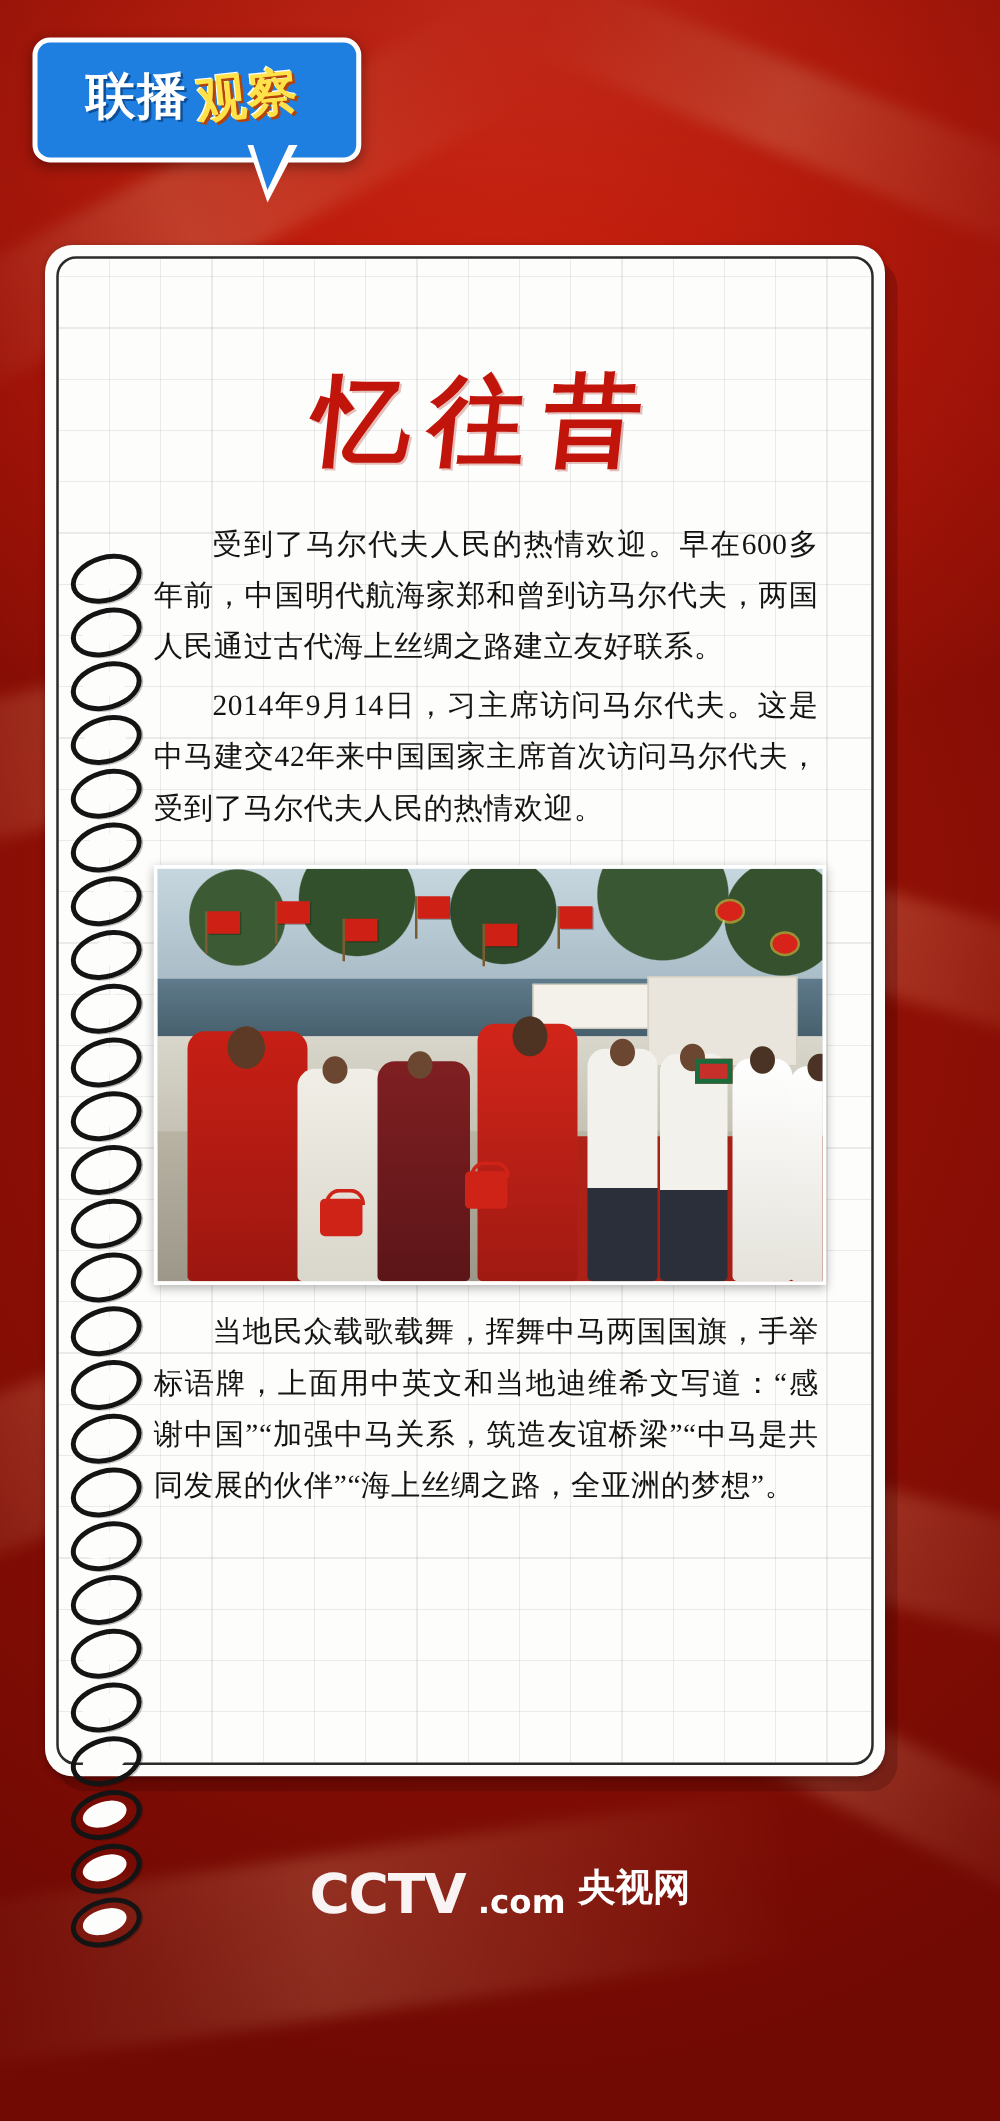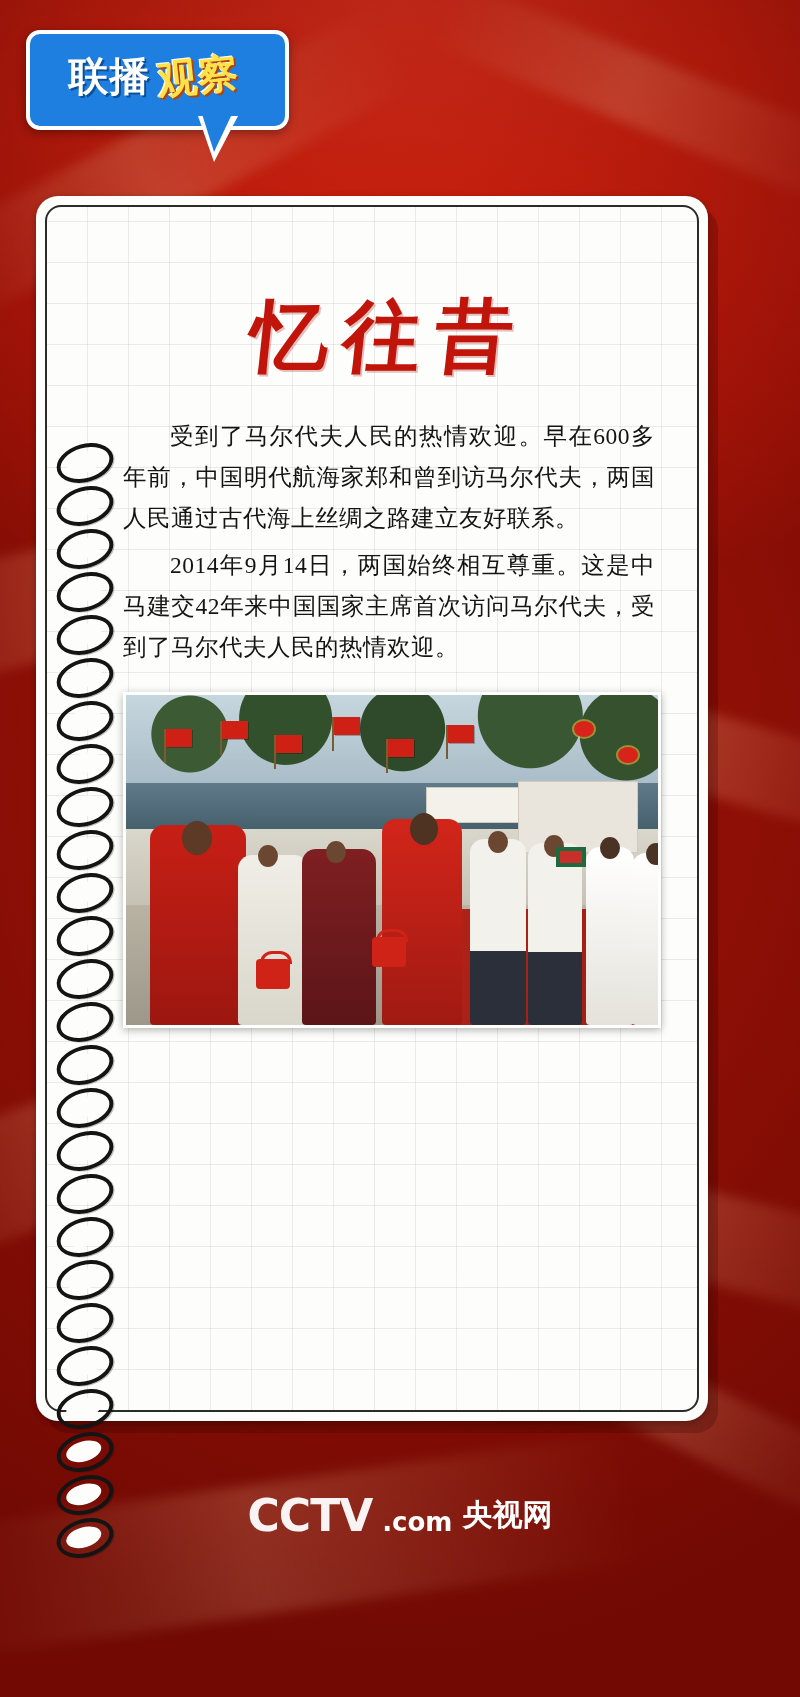--- a/index.html
+++ b/index.html
@@ -226,21 +226,21 @@
   .footer {
     position: absolute;
     left: 0;
     right: 0;
     top: 1490px;
     text-align: center;
     color: #ffffff;
   }
   .logo-row {
     display: inline-flex;
-    align-items: center;
+    align-items: flex-start;
     gap: 10px;
   }
   .logo-cctv {
     font-family: "DejaVu Sans", sans-serif;
     font-size: 44px;
     font-weight: bold;
     letter-spacing: -1px;
     color: #ffffff;
     opacity: .95;
   }
@@ -286,21 +286,21 @@
     </div>
   </div>
 
   <div class="note">
     <div class="note-inner">
       <div class="note-body">
 
         <h1 class="title">忆往昔</h1>
 
         <p class="para">受到了马尔代夫人民的热情欢迎。早在600多年前，中国明代航海家郑和曾到访马尔代夫，两国人民通过古代海上丝绸之路建立友好联系。</p>
-        <p class="para">2014年9月14日，两国始终相互尊重。这是中马建交42年来中国国家主席首次访问马尔代夫，受到了马尔代夫人民的热情欢迎。</p>
+        <p class="para">2014年9月14日，习主席访问马尔代夫。这是中马建交42年来中国国家主席首次访问马尔代夫，受到了马尔代夫人民的热情欢迎。</p>
 
         <div class="photo">
           <div class="ph-sky"></div>
           <div class="ph-trees"></div>
           <div class="ph-roof"></div>
           <div class="ph-wall"></div>
           <div class="ph-ground"></div>
           <div class="ph-carpet"></div>
 
           <div class="flag" style="left:40px;  top:34px;"></div>
@@ -335,20 +335,21 @@
 
           <div class="person" style="left:460px; width:48px; height:178px; background:linear-gradient(180deg,#ffffff,#e4e2da);"></div>
           <div class="head" style="left:474px; top:142px; background:#4a3324;"></div>
           <div class="person" style="left:506px; width:48px; height:172px; background:linear-gradient(180deg,#ffffff,#e4e2da);"></div>
           <div class="head" style="left:520px; top:148px; background:#4a3324;"></div>
 
           <div style="position:absolute;left:430px;top:152px;width:30px;height:20px;background:#c7302a;border:4px solid #1d6a3c;box-sizing:border-box;"></div>
 
         </div>
 
+        <p class="para">当地民众载歌载舞，挥舞中马两国国旗，手举标语牌，上面用中英文和当地迪维希文写道：“感谢中国”“加强中马关系，筑造友谊桥梁”“中马是共同发展的伙伴”“海上丝绸之路，全亚洲的梦想”。</p>
 
       </div>
     </div>
 
     <div class="spiral" id="spiral">
         <div class="ring" style="top: 0px;"></div>
         <div class="ring" style="top: 43px;"></div>
         <div class="ring" style="top: 86px;"></div>
         <div class="ring" style="top: 129px;"></div>
         <div class="ring" style="top: 172px;"></div>

